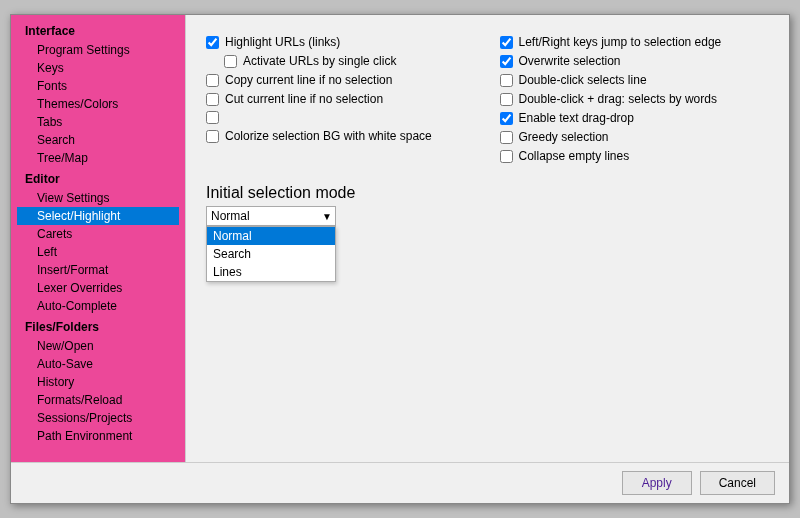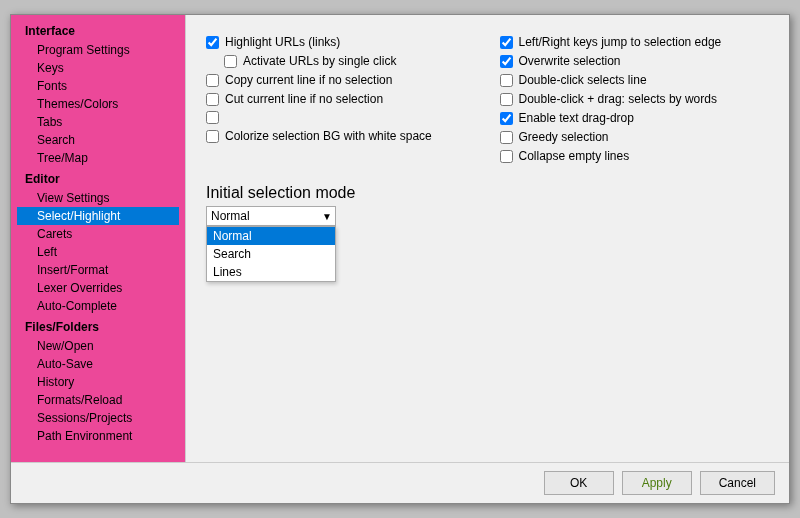--- a/index.html
+++ b/index.html
@@ -156,21 +156,21 @@
     }
     .btn {
       padding: 4px 18px;
       font-size: 12px;
       cursor: pointer;
       border: 1px solid #aaa;
       background: #e8e8e8;
       min-width: 70px;
     }
     .btn.disabled {
-      color: #4d7c0f;
+      color: #4c1d95;
       cursor: default;
     }
   </style>
 </head>
 <body>
 
 <div class="dialog">
   <div class="dialog-body">
     <div class="sidebar" id="sidebar-container">
     <div class="sidebar-header sidebar-section">Interface</div>
@@ -262,17 +262,16 @@
         <span class="dropdown-arrow">▼</span>
         <div class="dropdown-list" id="dropdown-list">
         <div class="dropdown-option selected">Normal</div>
             <div class="dropdown-option">Search</div>
             <div class="dropdown-option">Lines</div>
           </div>
       </div>
     </div>
   </div>
   <div class="dialog-footer">
-    <button class="btn">OK</button>
     <button class="btn disabled">Apply</button>
     <button class="btn">Cancel</button>
   </div>
 </div>
 
 </body></html>

